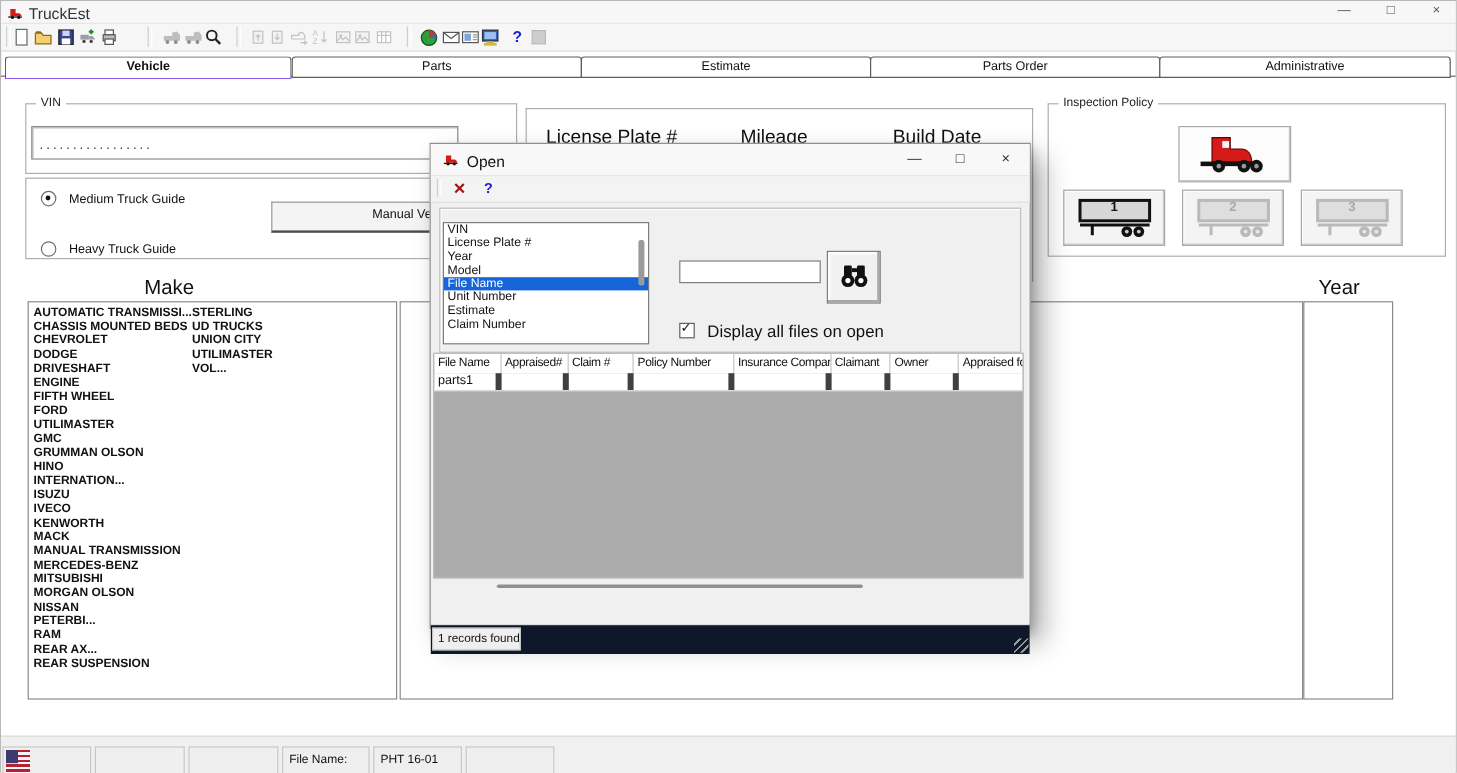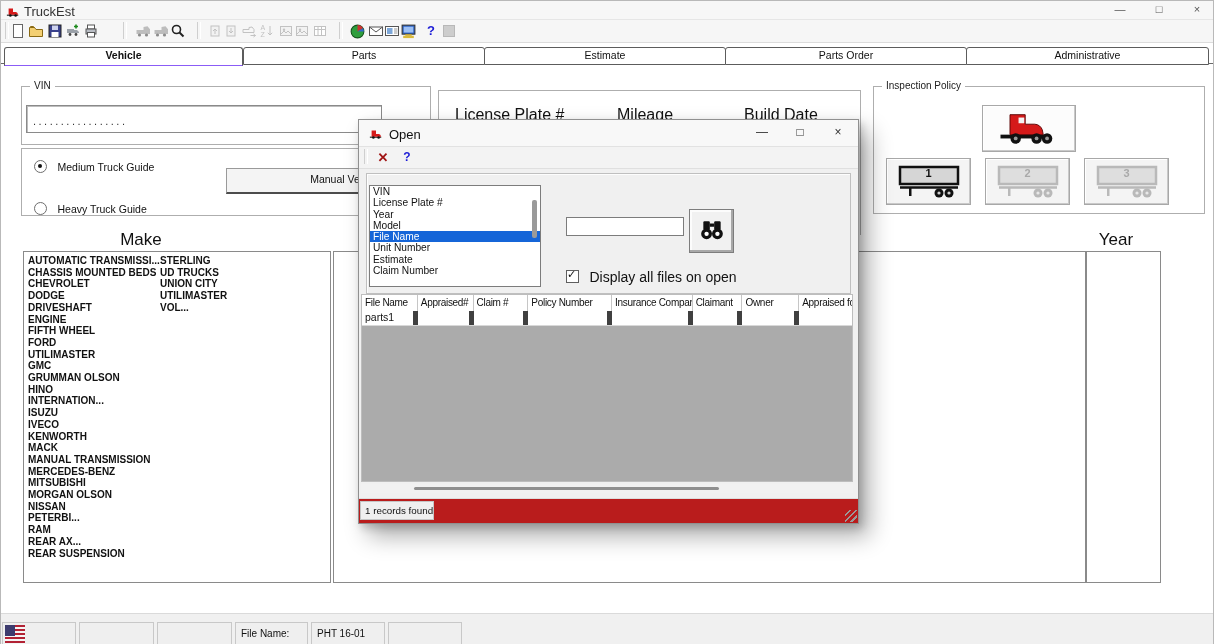--- a/index.html
+++ b/index.html
@@ -83,21 +83,21 @@
   .cb.checked::after{content:"✓";position:absolute;left:0px;top:-3px;font-size:11px;font-weight:bold;color:#111;}
   .d-check label{font-size:14px;margin-left:6px;vertical-align:middle;}
   .d-table{position:absolute;left:2px;top:174px;width:492px;height:188px;background:#ababab;border:1px solid #bdbdbd;box-sizing:border-box;}
   .d-thead{position:absolute;left:0;top:0;width:100%;height:16px;background:#fff;display:flex;border-bottom:1px solid #9a9a9a;}
   .th{font-size:10px;letter-spacing:-0.3px;line-height:15px;padding-left:3px;border-right:1px solid #c6c6c6;box-sizing:border-box;white-space:nowrap;overflow:hidden;}
   .d-row{position:absolute;left:0;top:16px;width:100%;height:14px;background:#fff;display:flex;border-bottom:1px solid #d8d8d8;}
   .td{font-size:10.5px;line-height:13px;padding-left:3px;border-right:5px solid #404040;box-sizing:border-box;white-space:nowrap;overflow:hidden;}
   .c0{width:56px;}.c1{width:56px;}.c2{width:55px;}.c3{width:84px;}.c4{width:81px;}.c5{width:50px;}.c6{width:57px;}.c7{width:53px;border-right:none;}
   .d-hscroll{position:absolute;left:2px;top:364px;width:492px;height:9px;background:#f1f1f1;}
   .d-hthumb{position:absolute;left:53px;top:3px;width:305px;height:3px;background:#8f8f8f;border-radius:2px;}
-  .d-statusbar{position:absolute;left:0;top:378px;width:100%;height:24px;background:#b91c1c;border-top:1px solid #ddd;}
+  .d-statusbar{position:absolute;left:0;top:400px;width:100%;height:24px;background:#0f172a;border-top:1px solid #ddd;}
   .d-spanel{position:absolute;left:1px;top:2px;width:74px;height:19px;background:#efefef;border:1px solid #c5c5c5;font-size:9.8px;line-height:18px;padding-left:4px;box-sizing:border-box;white-space:nowrap;}
   .d-grip{position:absolute;right:1px;bottom:1px;width:12px;height:12px;
      background:repeating-linear-gradient(135deg,transparent 0 3px,#9a9a9a 3px 4.5px);}
 </style>
 </head>
 <body>
 
 <div class="app">
 
   <div class="titlebar">

